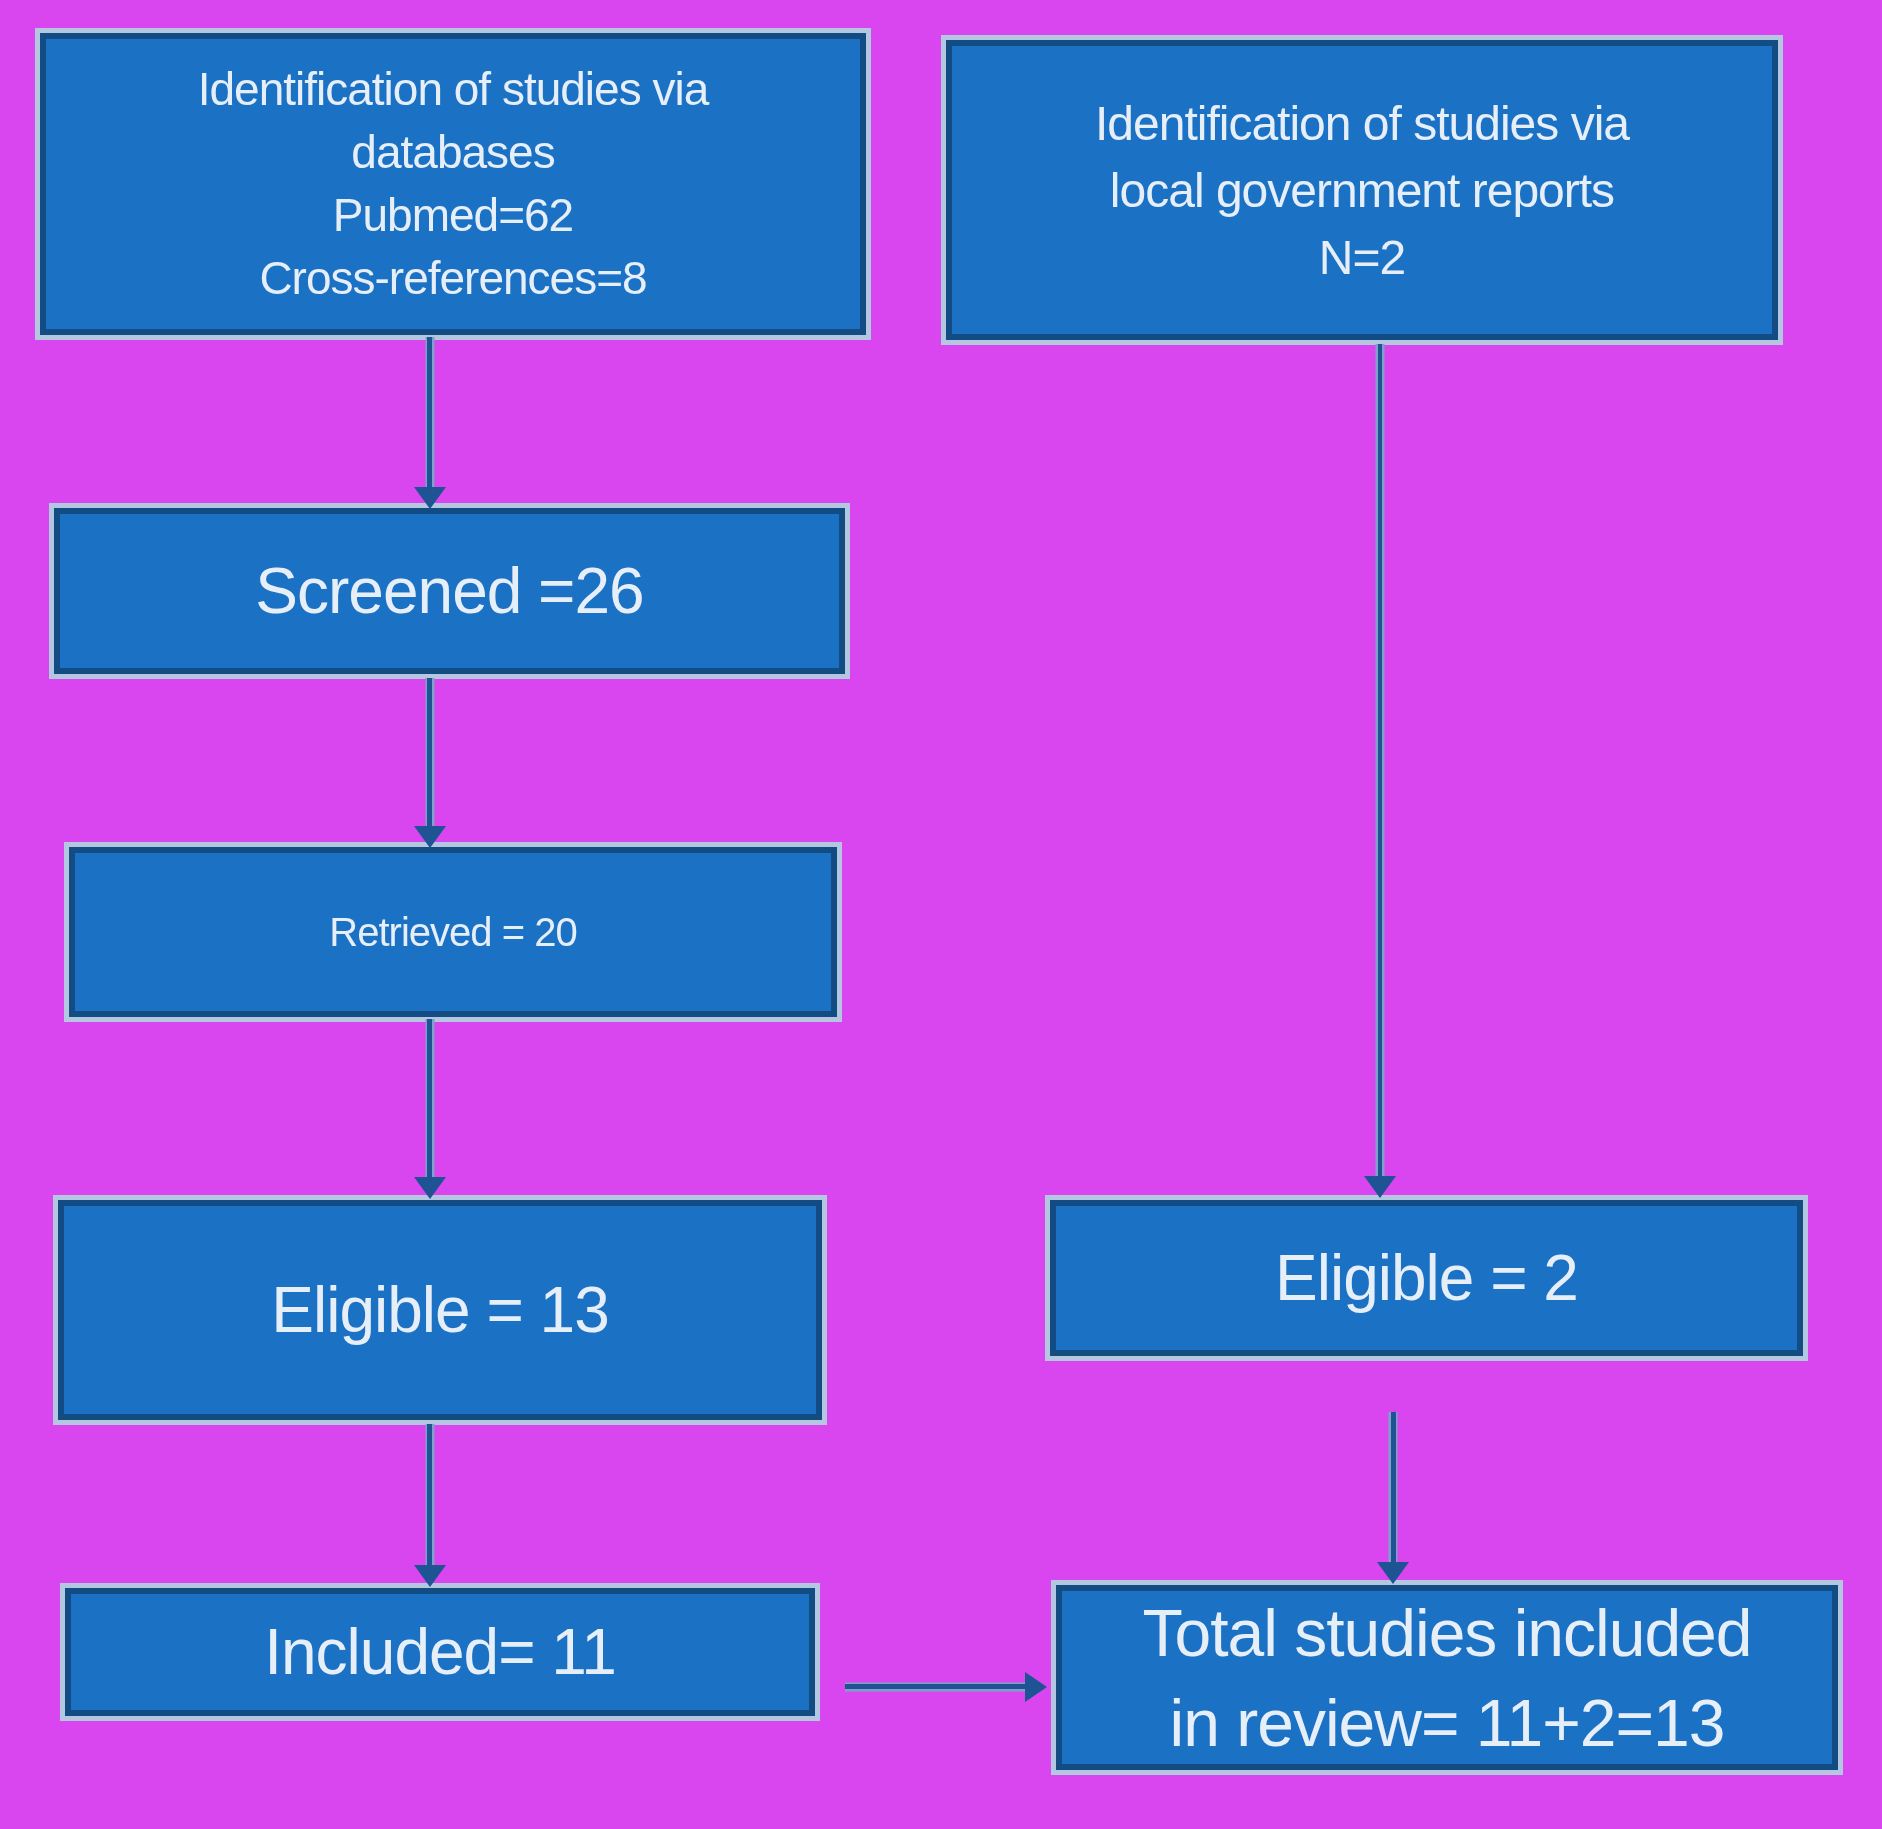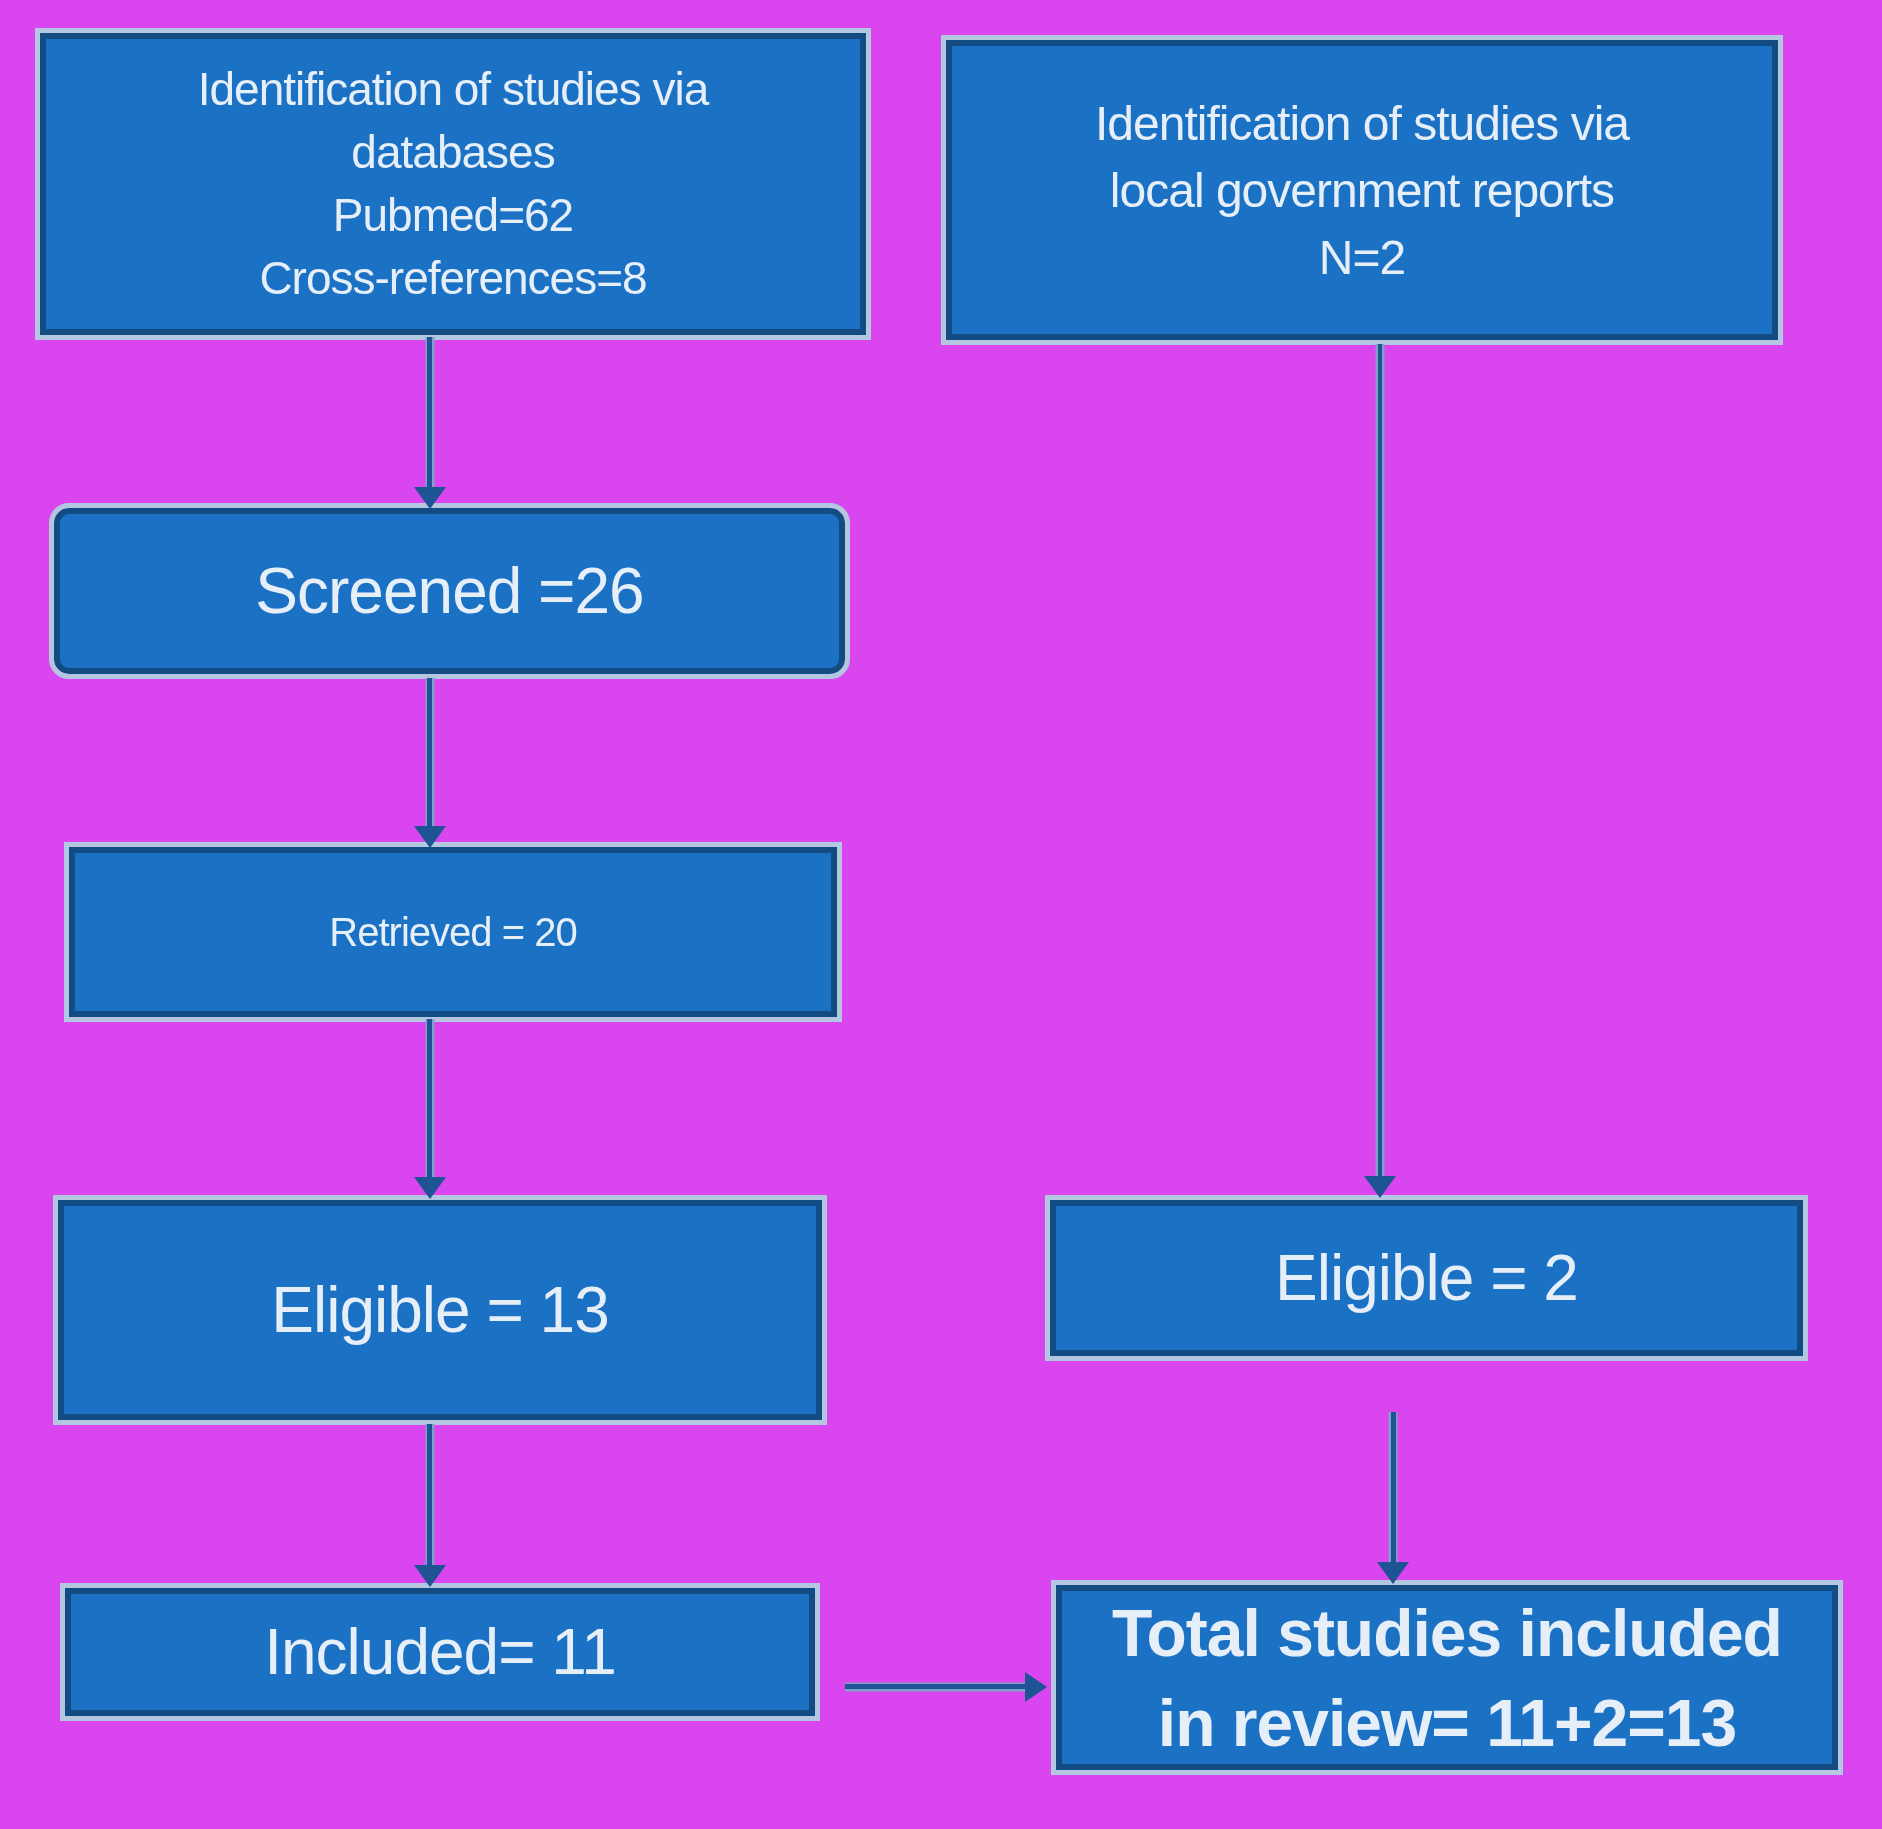--- a/index.html
+++ b/index.html
@@ -22,26 +22,26 @@
     justify-content:center;
     text-align:center;
     color:#e6eef8;
     letter-spacing:-1px;
   }
   .box .line{white-space:nowrap;}
 
   
   #box-db-id   {left:40px;  top:33px;   width:826px; height:302px; font-size:46px; line-height:63px;}
   #box-gov-id  {left:946px; top:40px;   width:832px; height:300px; font-size:48px; line-height:67px;}
-  #box-screened{left:54px;  top:508px;  width:791px; height:166px; font-size:64px;border-radius:15px;}
+  #box-screened{left:54px;  top:508px;  width:791px; height:166px; font-size:64px;}
   #box-retrieved{left:69px; top:847px;  width:768px; height:170px; font-size:40px;}
   #box-eligible-db{left:58px; top:1200px; width:764px; height:220px; font-size:64px;}
   #box-included{left:65px;  top:1588px; width:750px; height:128px; font-size:64px;}
   #box-eligible-gov{left:1050px; top:1200px; width:753px; height:156px; font-size:64px;}
-  #box-total   {left:1056px; top:1585px; width:782px; height:185px; font-size:66px; line-height:90px;font-weight:bold;}
+  #box-total   {left:1056px; top:1585px; width:782px; height:185px; font-size:66px; line-height:90px;}
 
   
   .varrow{position:absolute; width:32px;}
   .varrow .shaft{
     position:absolute; left:50%; transform:translateX(-50%);
     top:0; bottom:20px; width:9px;
     background:linear-gradient(90deg,#7fa0ca 0 2px,#1e5394 2px 7px,#7fa0ca 7px 9px);
   }
   .varrow .head{
     position:absolute; bottom:0; left:50%; transform:translateX(-50%);

